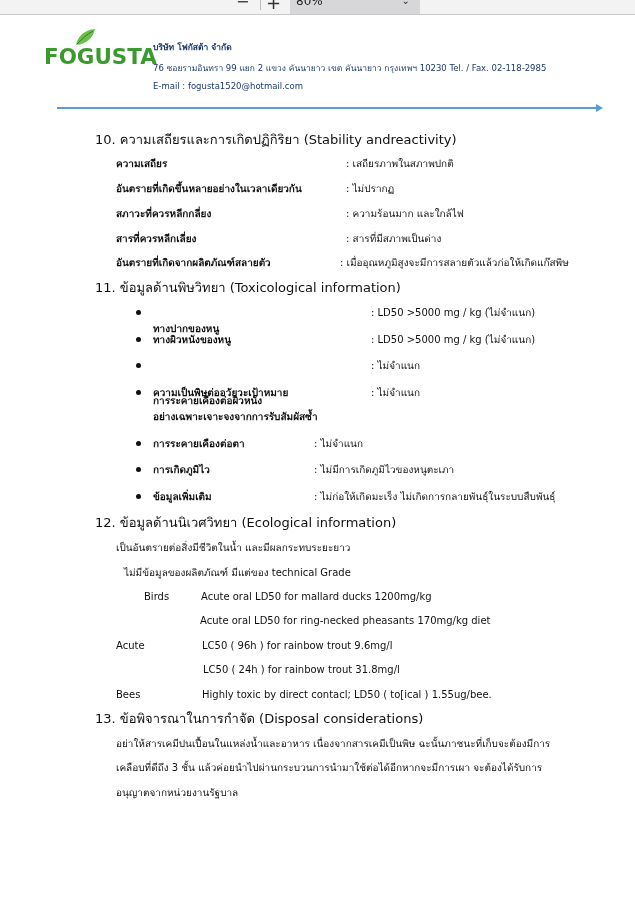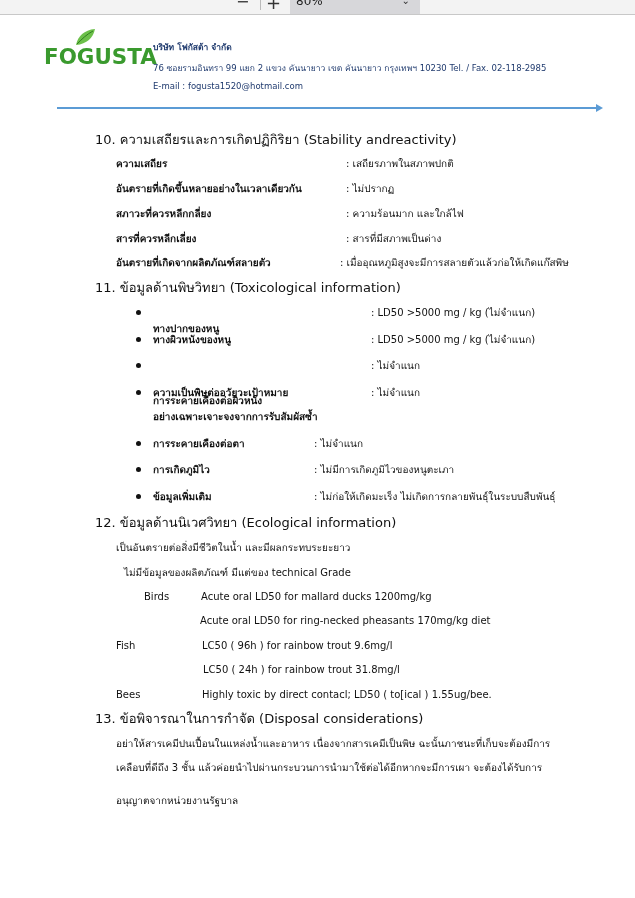--- a/index.html
+++ b/index.html
@@ -102,22 +102,22 @@
 <div class="t b" style="left:153px;top:490px;">ข้อมูลเพิ่มเติม</div>
 <div class="t" style="left:314px;top:490px;">:      ไม่ก่อให้เกิดมะเร็ง  ไม่เกิดการกลายพันธุ์ในระบบสืบพันธุ์</div>
 
 <div class="t h" style="left:95px;top:516px;">12. ข้อมูลด้านนิเวศวิทยา  (Ecological information)</div>
 <div class="t" style="left:116px;top:541px;">เป็นอันตรายต่อสิ่งมีชีวิตในน้ำ และมีผลกระทบระยะยาว</div>
 <div class="t" style="left:116px;top:566px;margin-left:8px;">ไม่มีข้อมูลของผลิตภัณฑ์  มีแต่ของ technical Grade</div>
 
 <div class="t" style="left:116px;top:590px;margin-left:28px;">Birds</div>
 <div class="t" style="left:201px;top:590px;">Acute oral LD50 for mallard ducks 1200mg/kg</div>
 <div class="t" style="left:200px;top:614px;">Acute oral LD50 for ring-necked pheasants 170mg/kg diet</div>
-<div class="t" style="left:116px;top:639px;">Fish</div>
+<div class="t" style="left:116px;top:639px;">Acute</div>
 <div class="t" style="left:202px;top:639px;">LC50 ( 96h ) for rainbow trout 9.6mg/l</div>
 <div class="t" style="left:203px;top:663px;">LC50 ( 24h ) for rainbow trout 31.8mg/l</div>
 <div class="t" style="left:116px;top:688px;">Bees</div>
 <div class="t" style="left:202px;top:688px;">Highly toxic by direct contacl; LD50 ( to[ical ) 1.55ug/bee.</div>
 
 <div class="t h" style="left:95px;top:712px;">13. ข้อพิจารณาในการกำจัด  (Disposal considerations)</div>
 <div class="t" style="left:116px;top:737px;">อย่าให้สารเคมีปนเปื้อนในแหล่งน้ำและอาหาร เนื่องจากสารเคมีเป็นพิษ  ฉะนั้นภาชนะที่เก็บจะต้องมีการ</div>
 <div class="t" style="left:116px;top:761px;">เคลือบที่ดีถึง 3 ชั้น แล้วค่อยนำไปผ่านกระบวนการนำมาใช้ต่อได้อีกหากจะมีการเผา จะต้องได้รับการ</div>
-<div class="t" style="left:116px;top:786px;margin-top:8px;">อนุญาตจากหน่วยงานรัฐบาล</div>
+<div class="t" style="left:116px;top:786px;">อนุญาตจากหน่วยงานรัฐบาล</div>
 
 </body></html>

